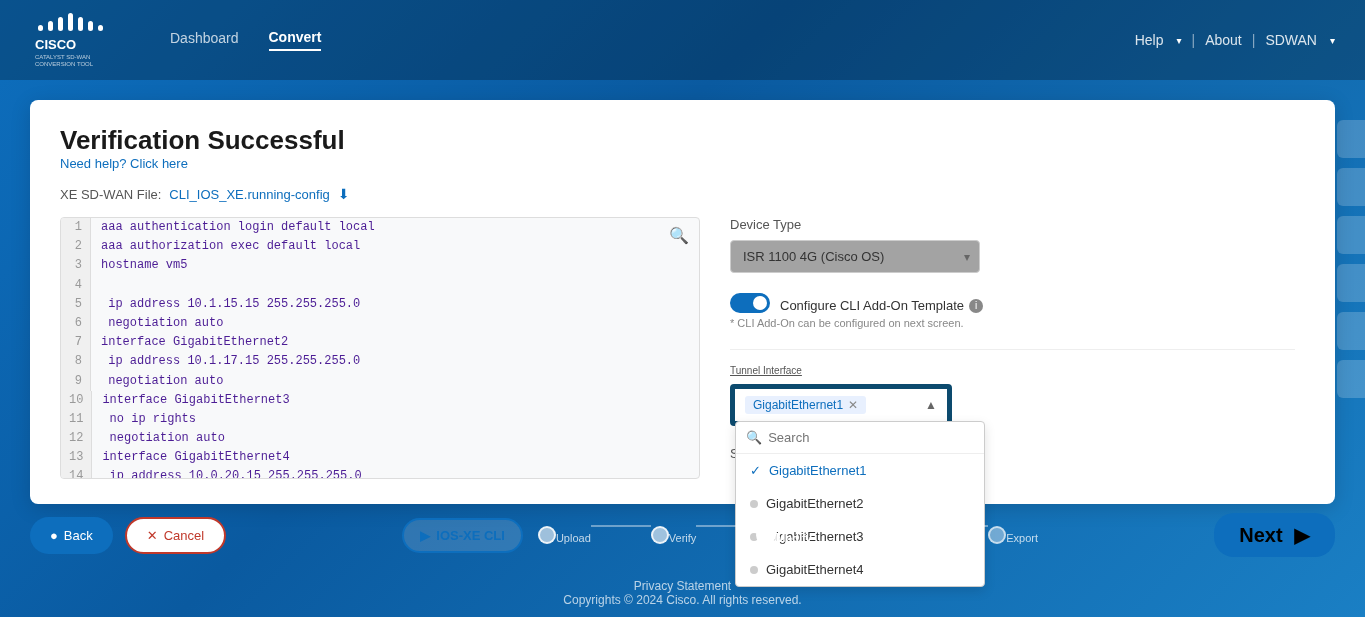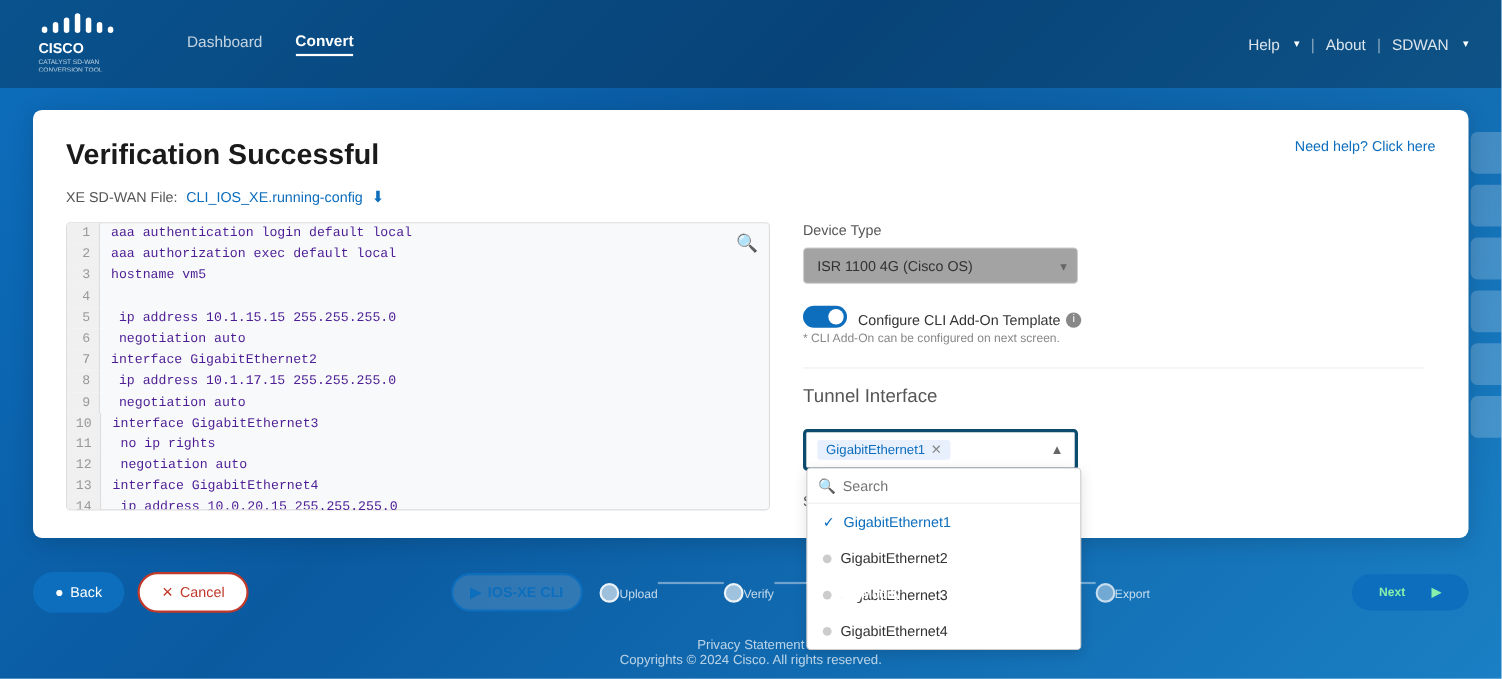--- a/index.html
+++ b/index.html
@@ -87,20 +87,21 @@
       box-shadow: 0 4px 20px rgba(0,0,0,0.15);
       min-height: 380px;
       position: relative;
     }
 
     .card-header {
       display: flex;
       justify-content: space-between;
       align-items: flex-start;
       margin-bottom: 15px;
+      flex-direction: column;
     }
 
     .card-title {
       font-size: 26px;
       font-weight: 600;
       color: #1a1a1a;
     }
 
     .help-link {
       color: #0d6ebd;
@@ -260,28 +261,29 @@
     }
 
     .divider {
       border: none;
       border-top: 1px solid #eee;
       margin: 15px 0;
     }
 
     
     .tunnel-label {
-      font-size: 17px;
+      font-size: 10px;
       color: #555;
-      margin-bottom: 20px;
+      margin-bottom: 8px;
+      text-decoration: underline;
     }
 
     .tunnel-select-box {
-      width: 250px;
-      border: 3px solid #0c4a6e;
+      width: 222px;
+      border: 5px solid #0c4a6e;
       border-radius: 4px;
       background: #fff;
       position: relative;
     }
     .tunnel-select-header {
       display: flex;
       align-items: center;
       padding: 7px 10px;
       cursor: pointer;
       justify-content: space-between;
@@ -453,30 +455,30 @@
     .step-label.active { color: #fff; font-weight: 600; }
     .step-line {
       width: 60px;
       height: 2px;
       background: rgba(255,255,255,0.4);
       margin-bottom: 18px;
     }
 
     .btn-next {
       background: #0d6ebd;
-      color: #86efac;
+      color: #000000;
       border: none;
       padding: 10px 25px;
       border-radius: 20px;
-      font-size: 11px;
+      font-size: 20px;
       font-weight: 600;
       cursor: pointer;
       display: flex;
       align-items: center;
-      gap: 24px;
+      gap: 12px;
     }
 
     
     .page-footer {
       position: fixed;
       bottom: 0;
       left: 0;
       right: 0;
       text-align: center;
       padding: 10px;

